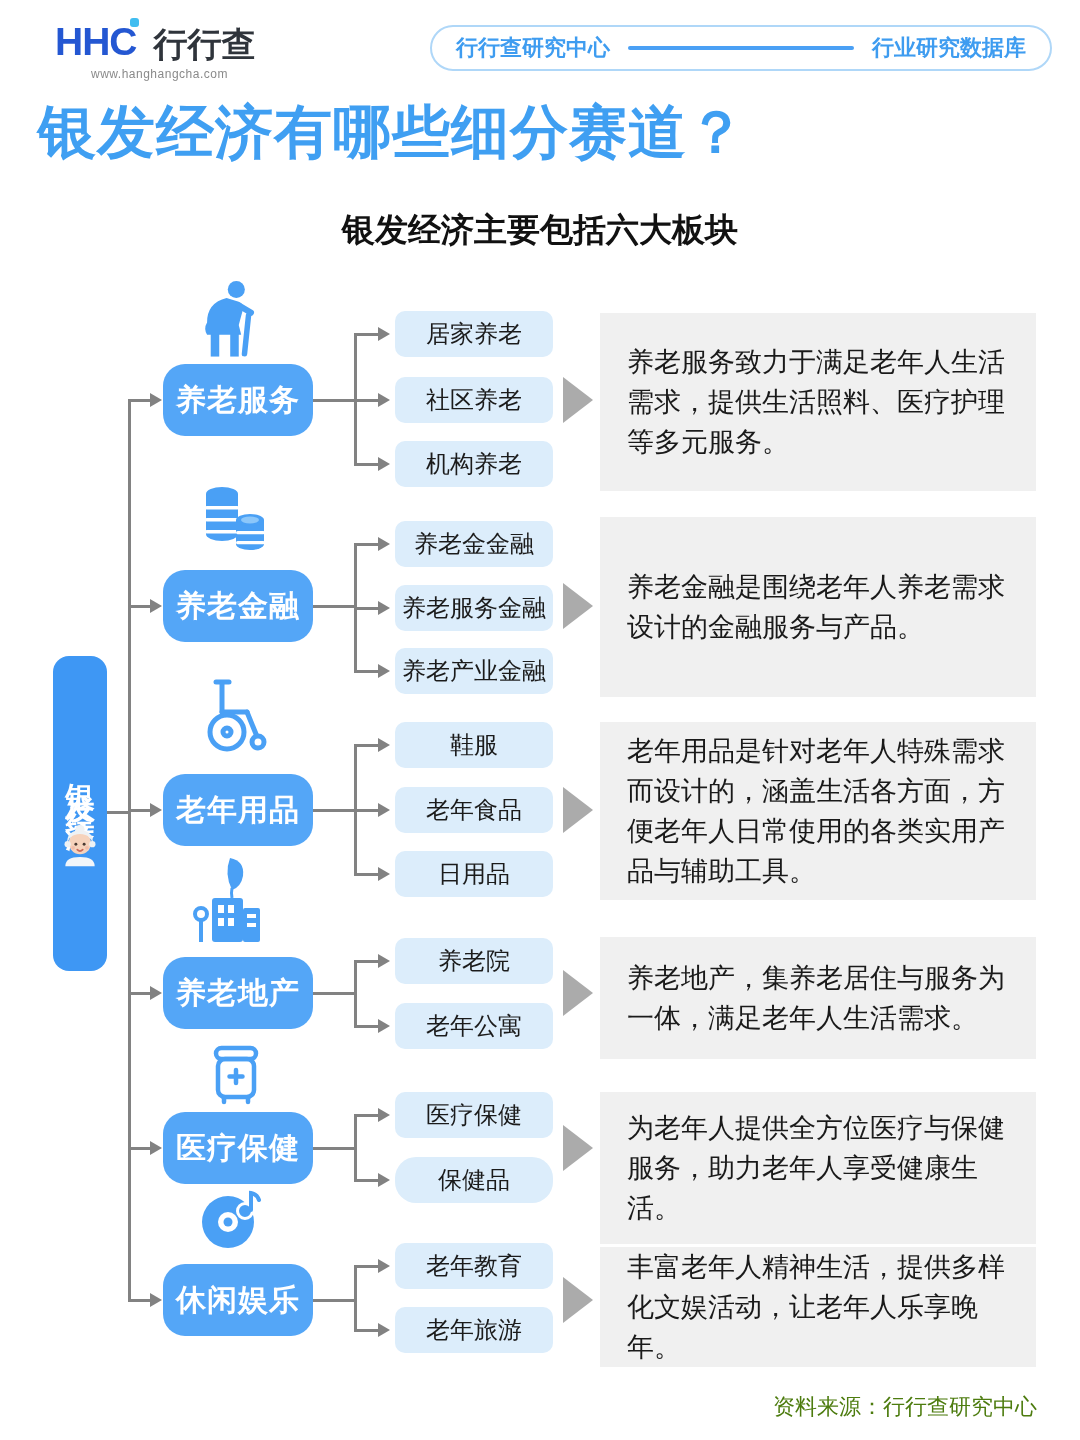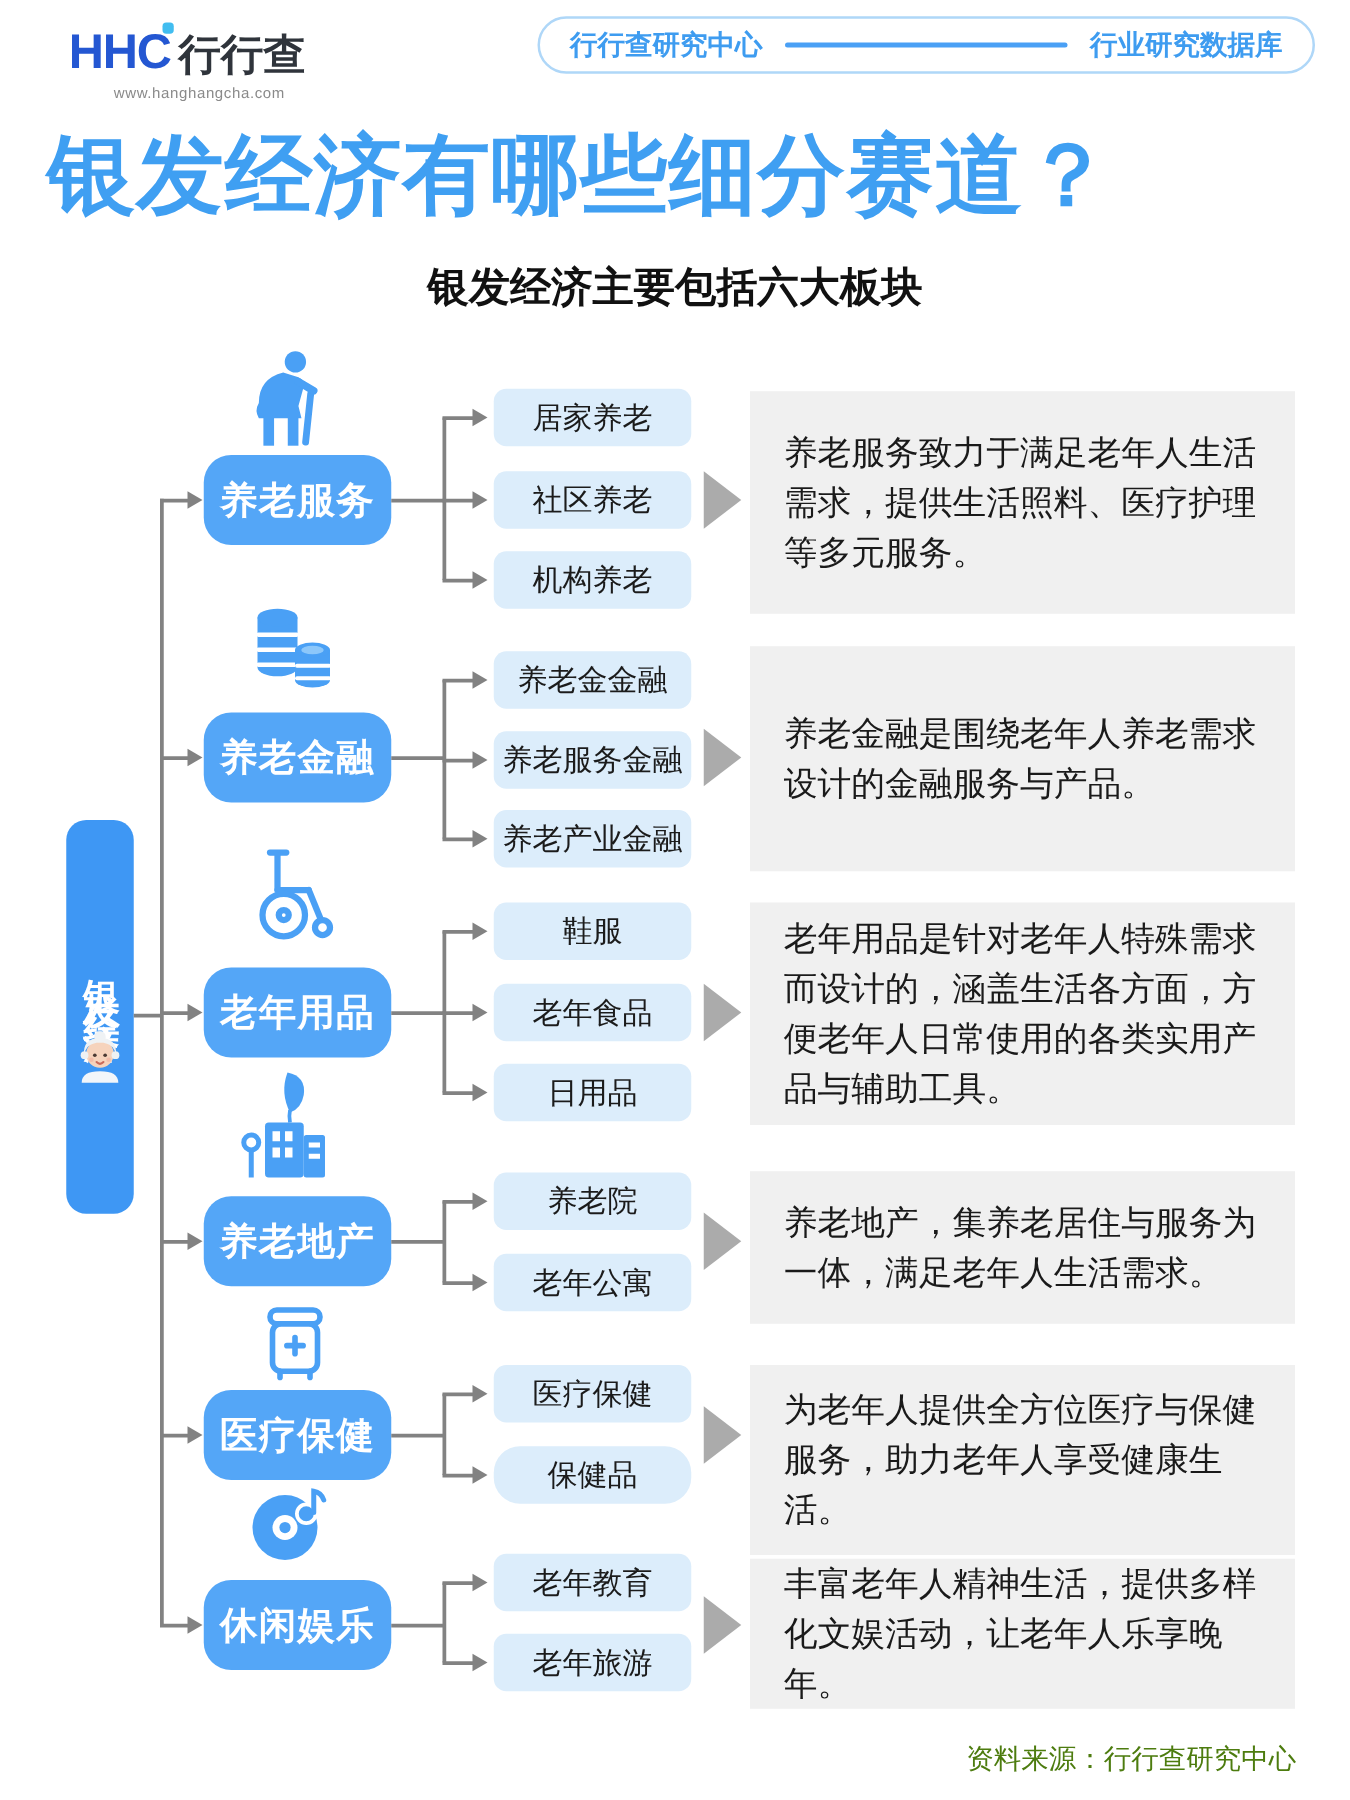--- a/index.html
+++ b/index.html
@@ -1,31 +1,31 @@
 <!DOCTYPE html>
 <html><head>
 <meta charset="utf-8">
 <style>
   html,body{margin:0;padding:0;background:#fff;font-family:"Liberation Sans","DejaVu Sans",sans-serif;}
   #canvas{position:relative;width:1080px;height:1440px;background:#ffffff;overflow:hidden;margin:0 auto;}
 
   
   .logo-wrap{position:absolute;left:55px;top:22px;}
-  .logo-row{display:flex;align-items:flex-end;gap:6px;}
+  .logo-row{display:flex;align-items:flex-end;gap:17px;}
   .logo-hhc{font-size:39px;font-weight:900;color:#2457D2;line-height:1;position:relative;letter-spacing:-1px;}
   .logo-dot{position:absolute;right:-2px;top:-4px;width:9px;height:9px;border-radius:3px;background:#41BDF0;}
   .logo-cn{font-size:34px;font-weight:800;color:#2F343B;line-height:1;}
   .logo-url{margin-top:6px;margin-left:36px;font-size:12px;color:#8a8a8a;letter-spacing:.5px;}
-  .badge{position:absolute;left:430px;top:13px;width:622px;height:46px;box-sizing:border-box;
+  .badge{position:absolute;left:430px;top:25px;width:622px;height:46px;box-sizing:border-box;
          border:2px solid #AFD7F8;border-radius:24px;display:flex;align-items:center;padding:0 24px;}
   .badge-label{font-size:22px;font-weight:700;color:#3E9CF0;white-space:nowrap;}
   .badge-line{flex:1;height:4px;border-radius:2px;background:#4AA0F5;margin:0 18px;}
 
   
-  .page-title{position:absolute;left:38px;top:94px;font-size:70px;font-weight:800;color:#3F9FF2;
+  .page-title{position:absolute;left:38px;top:94px;font-size:58px;font-weight:800;color:#3F9FF2;
               white-space:nowrap;letter-spacing:1px;}
   .subtitle{position:absolute;left:0;top:208px;width:1080px;text-align:center;font-size:33px;
             font-weight:700;color:#111;}
 
   
   .hline{position:absolute;height:3px;background:#828282;}
   .vline{position:absolute;width:3px;background:#828282;}
   .ah{position:absolute;width:0;height:0;border-top:7px solid transparent;
       border-bottom:7px solid transparent;border-left:12px solid #828282;}
   .tri{position:absolute;left:563px;width:0;height:0;border-top:23px solid transparent;

